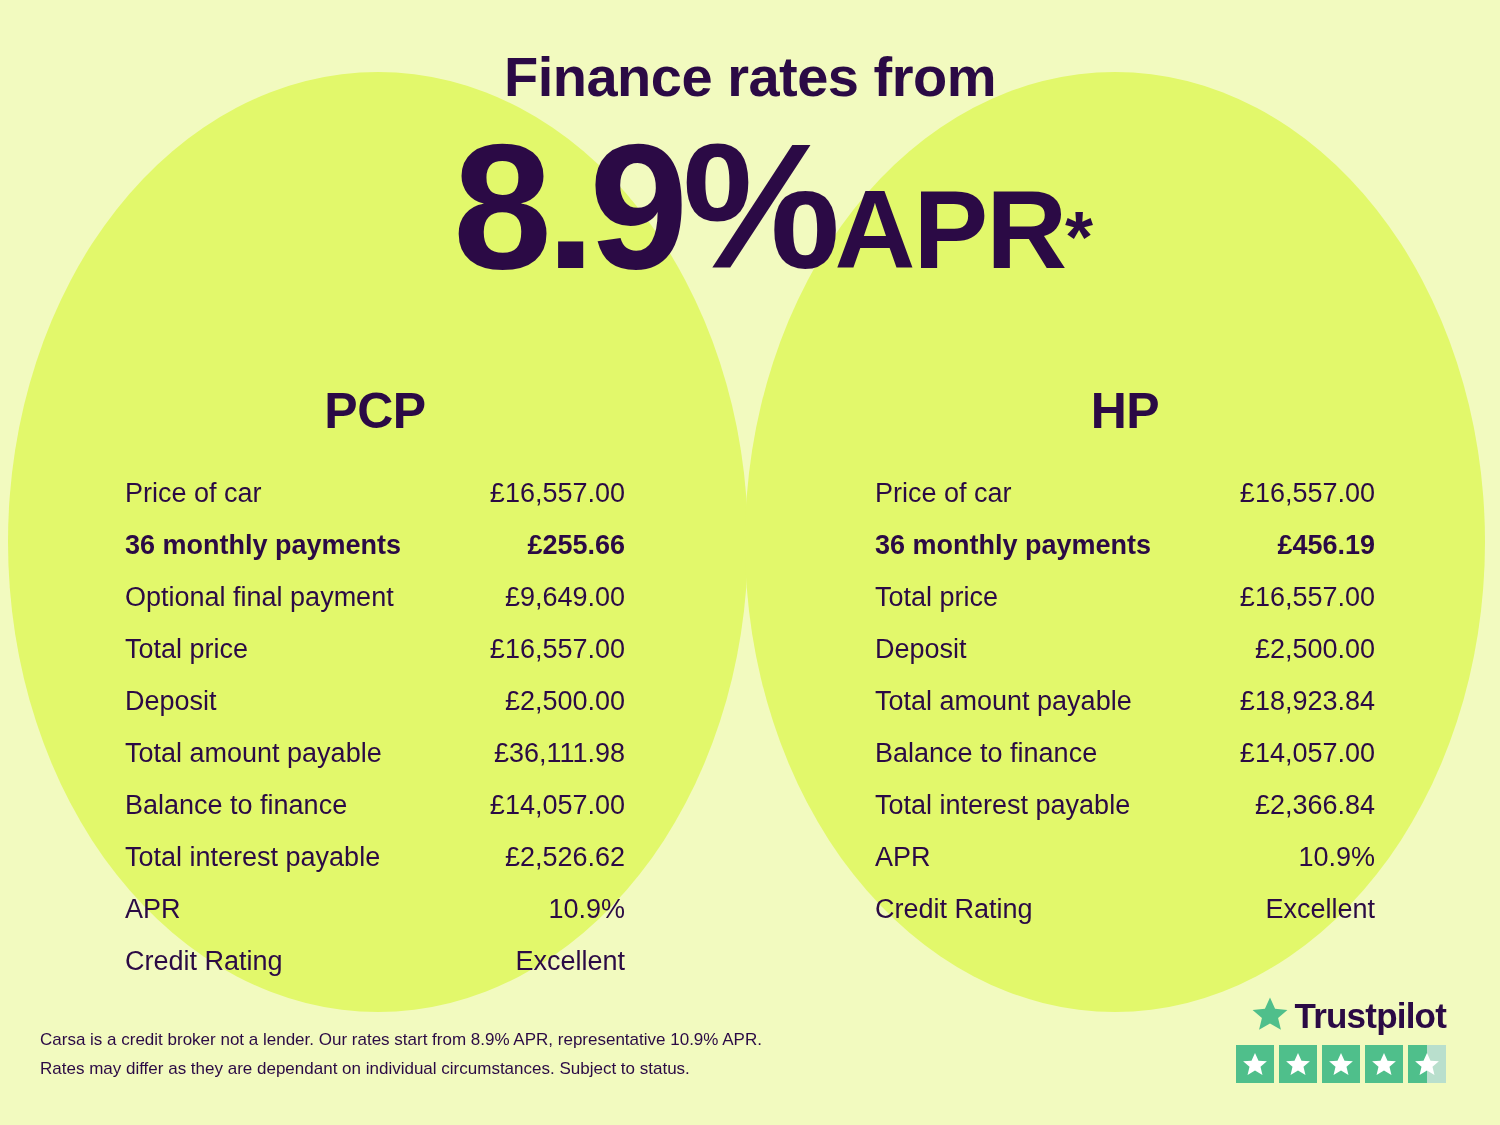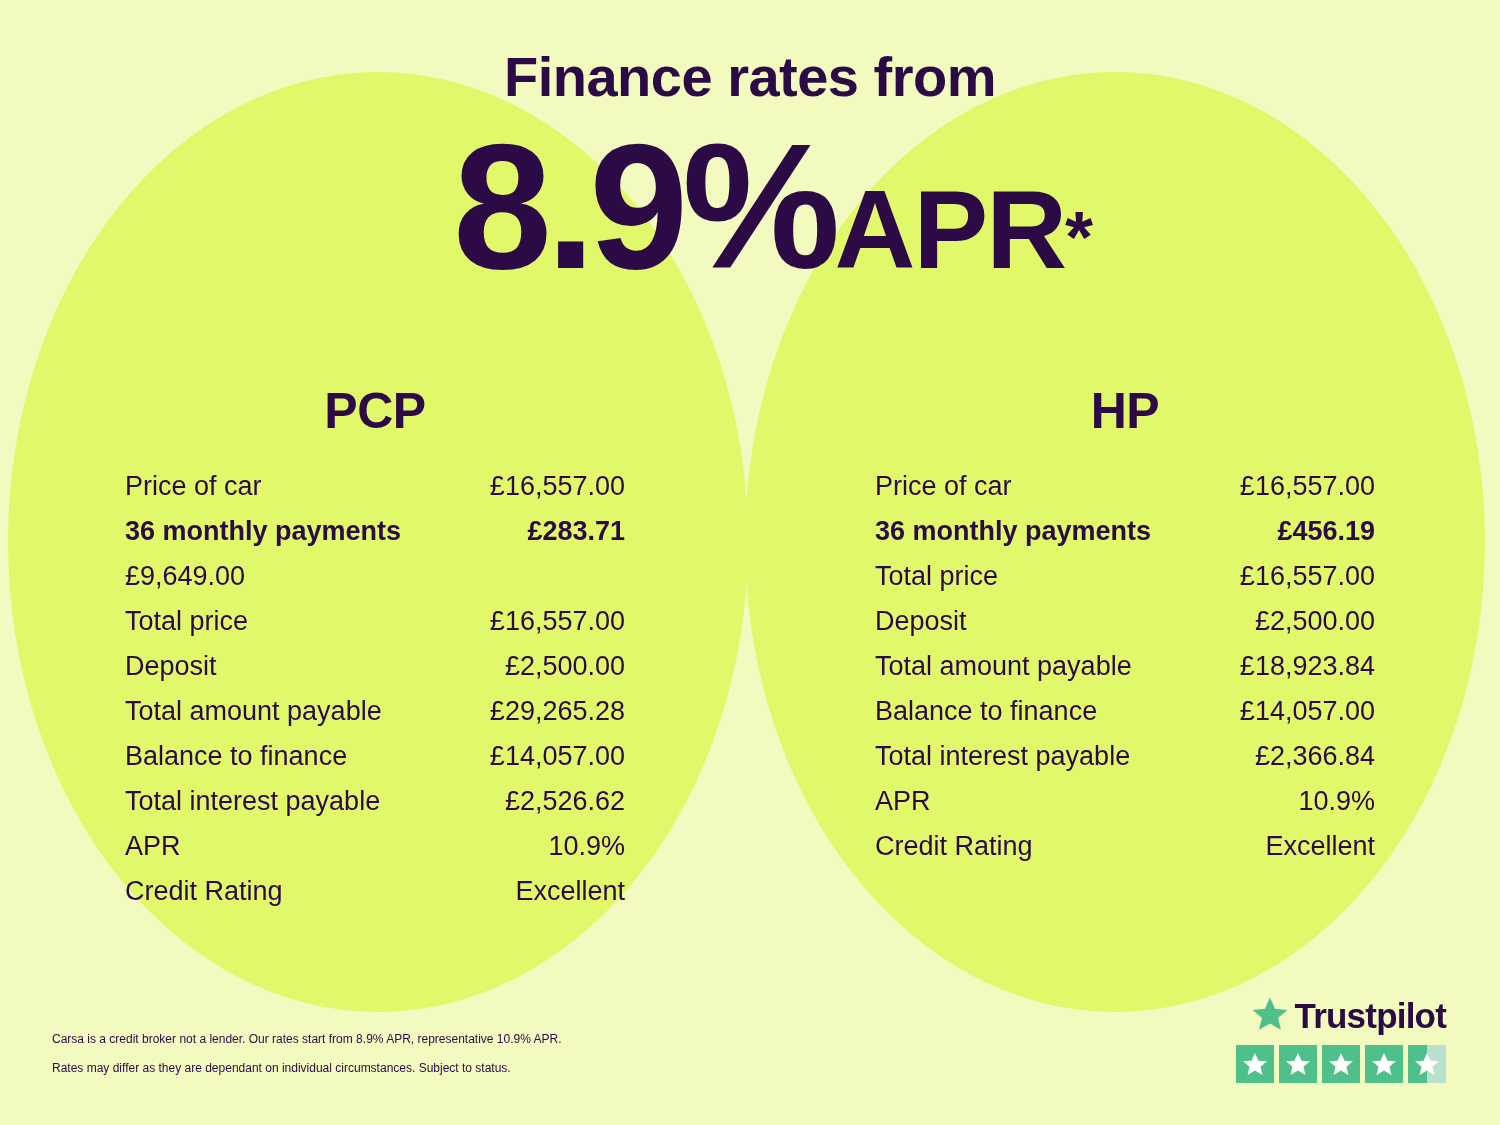--- a/index.html
+++ b/index.html
@@ -119,26 +119,27 @@
   .row.bold .value {
     font-weight: bold;
   }
   .label {
     text-align: center;
     white-space: nowrap;
   }
   .value {
     text-align: right;
     white-space: nowrap;
+    margin-top: 7px;
   }
   .disclaimer {
     position: absolute;
-    left: 52px;
+    left: 40px;
     bottom: 42px;
-    font-size: 12px;
+    font-size: 17px;
     line-height: 29px;
     color: #2b0a45;
     max-width: 820px;
   }
   .trustpilot {
     position: absolute;
     right: 54px;
     bottom: 42px;
     width: 210px;
   }
@@ -191,36 +192,37 @@
 
       <div class="col">
         <div class="col-title">PCP</div>
         <div class="table">
           <div class="row">
             <span class="label">Price of car</span>
             <span class="value">£16,557.00</span>
           </div>
           <div class="row bold">
             <span class="label">36 monthly payments</span>
-            <span class="value">£283.71</span>
-          </div>
-          <div class="row">
+            <span class="value">£255.66</span>
+          </div>
+          <div class="row">
+            <span class="label">Optional final payment</span>
             <span class="value">£9,649.00</span>
           </div>
           <div class="row">
             <span class="label">Total price</span>
             <span class="value">£16,557.00</span>
           </div>
           <div class="row">
             <span class="label">Deposit</span>
             <span class="value">£2,500.00</span>
           </div>
           <div class="row">
             <span class="label">Total amount payable</span>
-            <span class="value">£29,265.28</span>
+            <span class="value">£36,111.98</span>
           </div>
           <div class="row">
             <span class="label">Balance to finance</span>
             <span class="value">£14,057.00</span>
           </div>
           <div class="row">
             <span class="label">Total interest payable</span>
             <span class="value">£2,526.62</span>
           </div>
           <div class="row">

